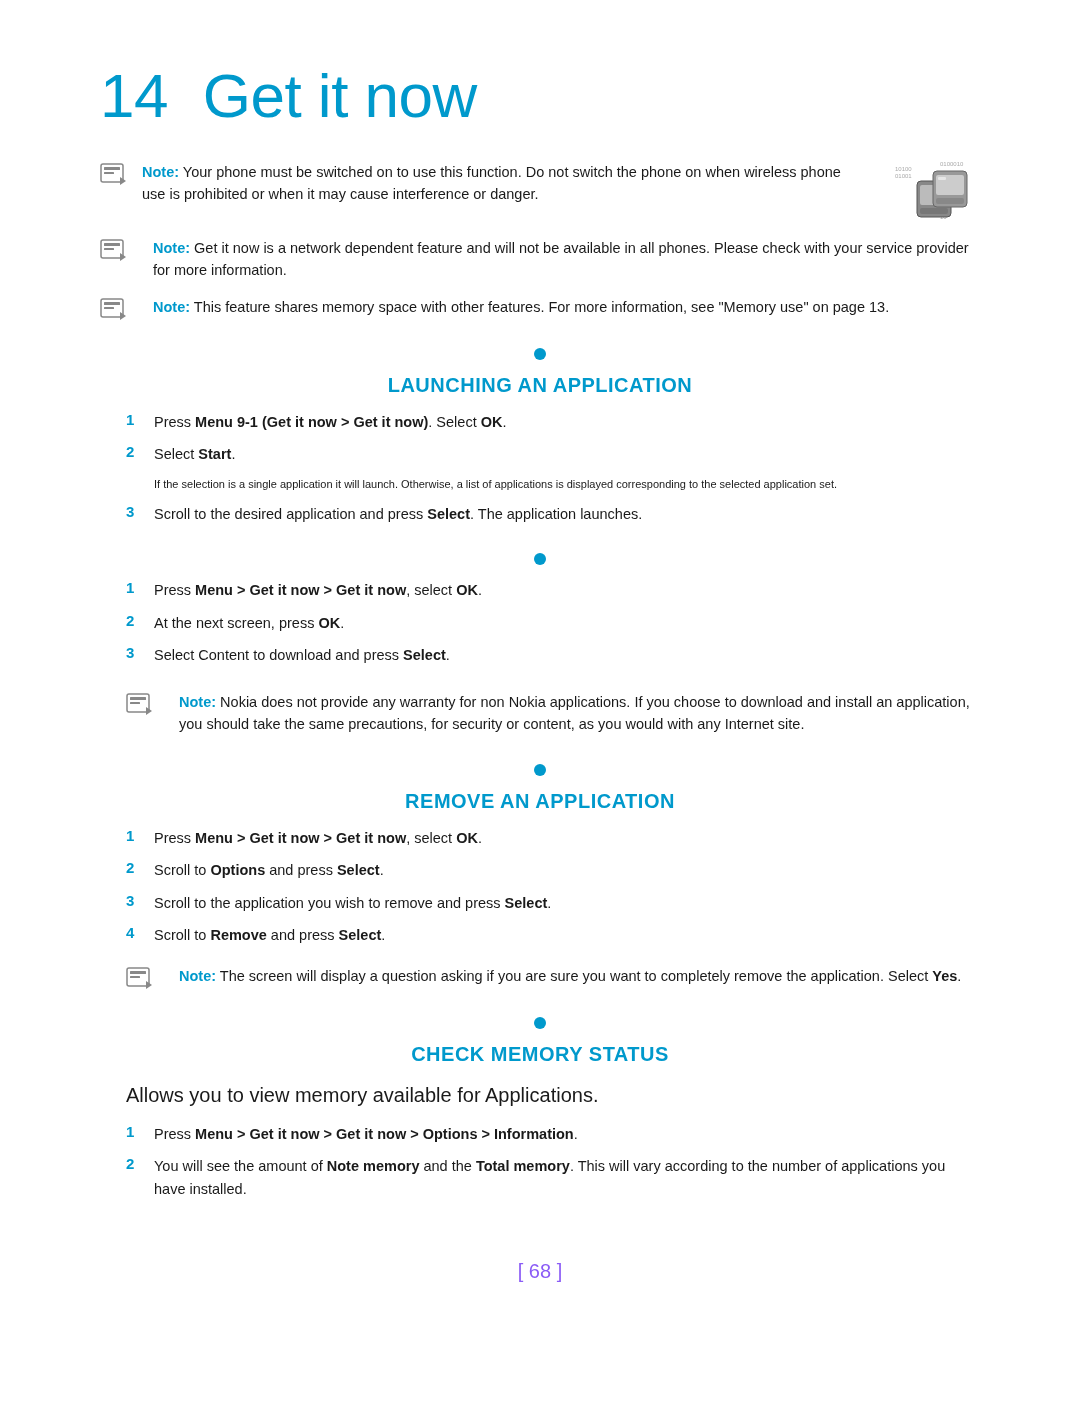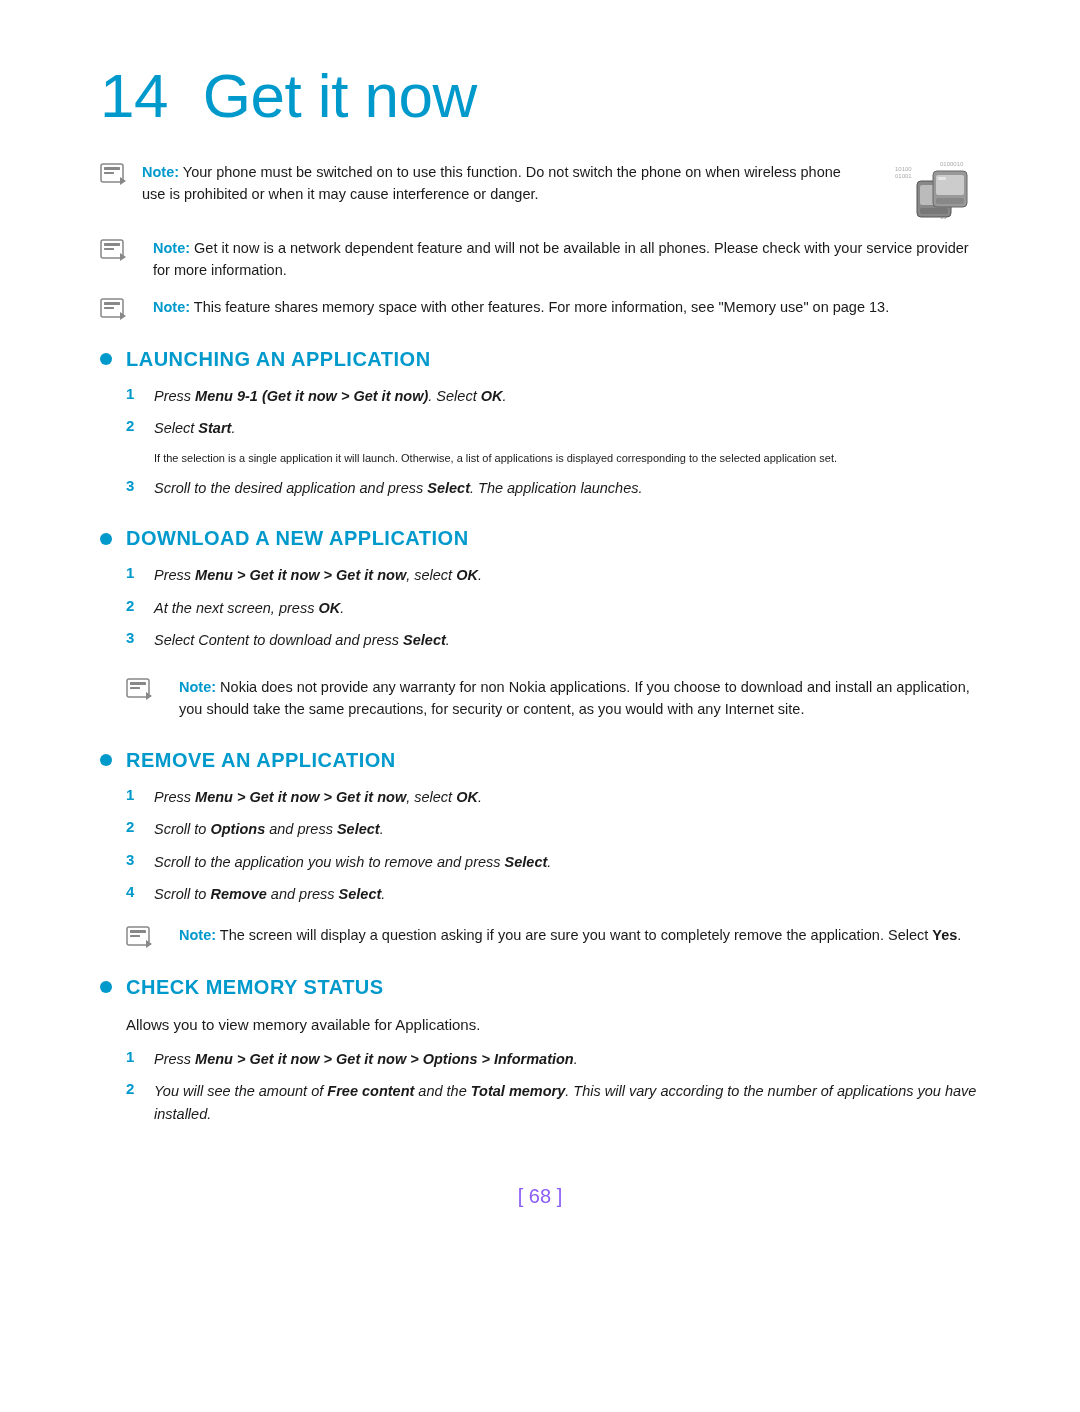--- a/index.html
+++ b/index.html
@@ -56,20 +56,21 @@
     }
     .note-text .note-label {
       color: #0099cc;
       font-weight: bold;
     }
     .section-header {
       display: flex;
       align-items: center;
       gap: 14px;
       margin: 28px 0 14px 0;
+      flex-direction: column;
     }
     .bullet-dot {
       width: 12px;
       height: 12px;
       background: #0099cc;
       border-radius: 50%;
       flex-shrink: 0;
     }
     .section-title {
       font-size: 20px;
@@ -91,21 +92,20 @@
       color: #0099cc;
       font-weight: bold;
       font-size: 15px;
       min-width: 18px;
       flex-shrink: 0;
     }
     .step-text {
       font-size: 14.5px;
       line-height: 1.55;
       color: #1a1a1a;
-      font-style: italic;
     }
     .step-text b {
       font-weight: bold;
       color: #1a1a1a;
     }
     .step-sub {
       margin-left: 28px;
       margin-top: 6px;
       margin-bottom: 10px;
       font-size: 11px;
@@ -229,21 +229,20 @@
   <div class="step">
     <span class="step-num">3</span>
     <span class="step-text">
       Scroll to the desired application and press <b>Select</b>. The application launches.
     </span>
   </div>
 </div>
 
 <div class="section-header">
   <div class="bullet-dot"></div>
-  <h2 class="section-title">Download a New Application</h2>
 </div>
 <div class="section-content">
   <div class="step">
     <span class="step-num">1</span>
     <span class="step-text">
       Press <b>Menu &gt; Get it now &gt; Get it now</b>, select <b>OK</b>.
     </span>
   </div>
   <div class="step">
     <span class="step-num">2</span>
@@ -316,30 +315,30 @@
       The screen will display a question asking if you are sure you want to completely remove the application. Select <b>Yes</b>.
     </p>
   </div>
 </div>
 
 <div class="section-header">
   <div class="bullet-dot"></div>
   <h2 class="section-title">Check Memory Status</h2>
 </div>
 <div class="section-content">
-  <p style="font-size:15px; margin-bottom:12px; line-height:1.55;">Allows you to view memory available for Applications.</p>
+  <p style="font-size:20px; margin-bottom:12px; line-height:1.55;">Allows you to view memory available for Applications.</p>
   <div class="step">
     <span class="step-num">1</span>
     <span class="step-text">
       Press <b>Menu &gt; Get it now &gt; Get it now &gt; Options &gt; Information</b>.
     </span>
   </div>
   <div class="step">
     <span class="step-num">2</span>
     <span class="step-text">
-      You will see the amount of <b>Free content</b> and the <b>Total memory</b>. This will vary according to the number of applications you have installed.
+      You will see the amount of <b>Note memory</b> and the <b>Total memory</b>. This will vary according to the number of applications you have installed.
     </span>
   </div>
 </div>
 
 <div class="footer">
   <span>[ 68 ]</span>
 </div>
 
 </body></html>

